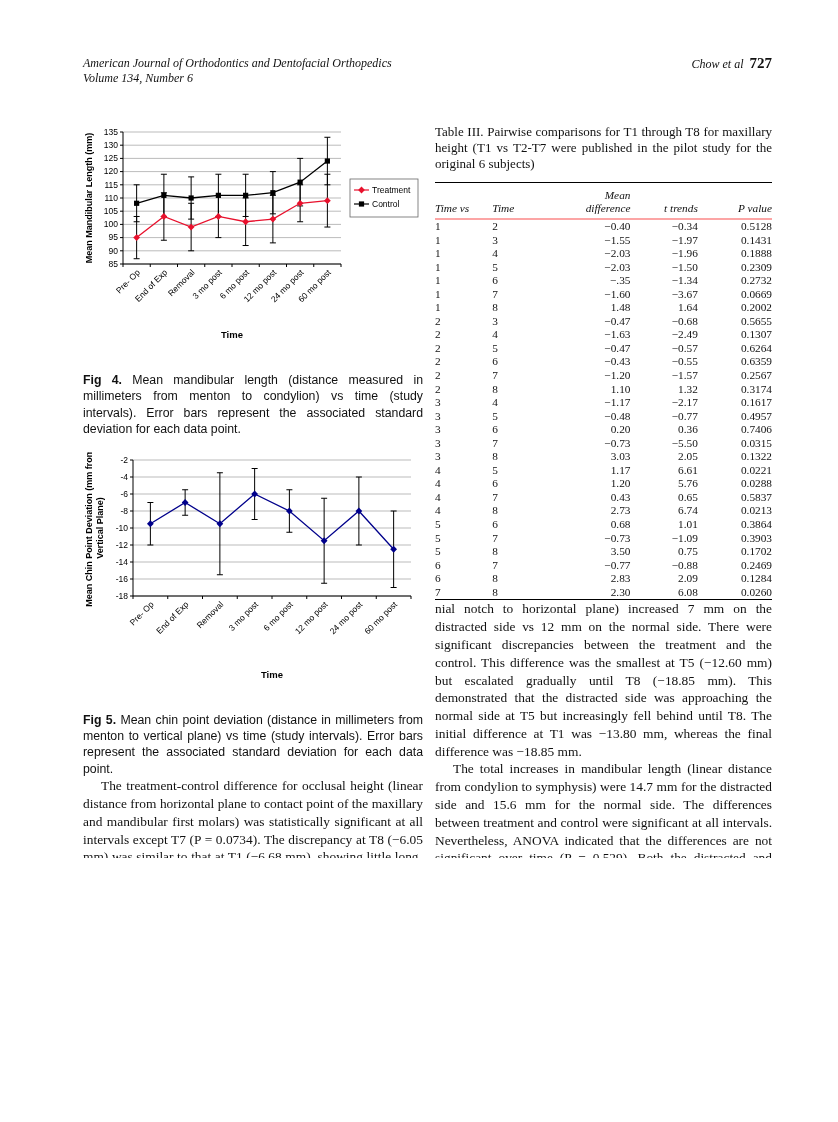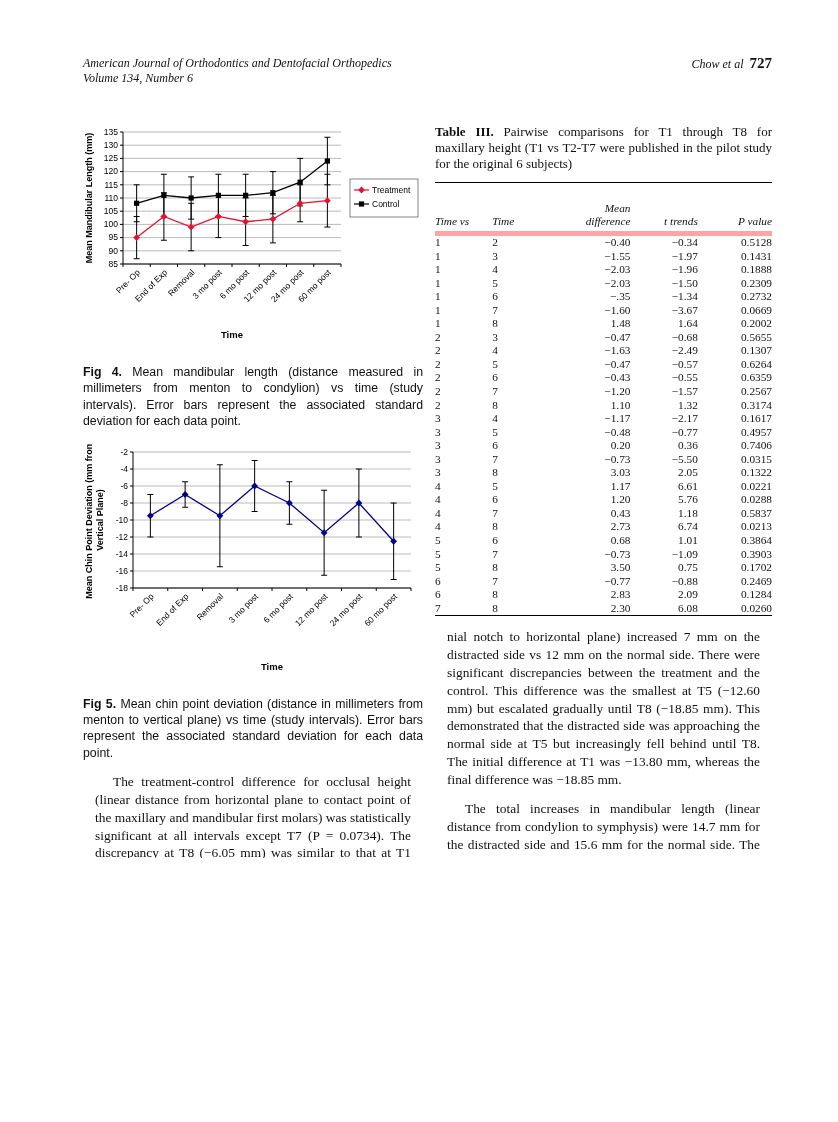--- a/index.html
+++ b/index.html
@@ -11,34 +11,34 @@
                 font-size:12px;font-style:italic;line-height:14.6px;}
   .rh-left div{white-space:nowrap;}
   .rh-right{white-space:nowrap;}
   .rh-page{font-style:normal;font-weight:bold;font-size:15px;margin-left:6px;}
   
   .col-left{position:absolute;left:83px;top:122px;width:340px;}
   .col-right{position:absolute;left:435px;top:124px;width:337px;}
   figure{margin:0;padding:0;}
   .chartbox{width:340px;}
   .figcap{font-family:"Liberation Sans",sans-serif;font-size:12.3px;line-height:16.4px;
-          text-align:justify;margin:16px 0 0 0;}
+          text-align:justify;margin:24px 0 0 0;}
   .fig5-figure{margin-top:14px;}
   .figcap .cap-label{font-weight:bold;}
-  p.body{margin:12px;font-size:13.4px;line-height:17.8px;text-align:justify;}
+  p.body{margin:0;font-size:13.4px;line-height:17.8px;text-align:justify;}
   p.body.indent{text-indent:18px;}
   .para-first{margin-top:14px;}
   
   .table-caption{margin:0;font-size:13px;line-height:16px;text-align:justify;}
-  .table-caption .cap-label{font-weight:bold;}
+  .table-caption .cap-label{font-weight:normal;}
   table.t3{width:100%;border-collapse:collapse;margin-top:10px;
            border-top:1px solid #000;border-bottom:1px solid #000;
            font-size:11.3px;}
   table.t3 th{font-style:italic;font-weight:normal;text-align:left;vertical-align:bottom;
-              border-bottom:5px solid #fca5a5;padding:19px 0 3px 0;white-space:pre-line;line-height:13px;}
+              border-bottom:2px solid #fca5a5;padding:6px 0 3px 0;white-space:pre-line;line-height:13px;}
   table.t3 td{padding:0;line-height:13.55px;}
   table.t3 th:nth-child(n+3), table.t3 td:nth-child(n+3){text-align:right;}
   .c1{width:17%;} .c2{width:14%;} .c3{width:27%;} .c4{width:20%;} .c5{width:22%;}
   .after-table{margin-top:64px;}
 </style>
 </head>
 <body>
 
 <div class="page">
 
@@ -446,21 +446,21 @@
               <td>4</td>
               <td>6</td>
               <td>1.20</td>
               <td>5.76</td>
               <td>0.0288</td>
             </tr>
             <tr>
               <td>4</td>
               <td>7</td>
               <td>0.43</td>
-              <td>1.18</td>
+              <td>0.65</td>
               <td>0.5837</td>
             </tr>
             <tr>
               <td>4</td>
               <td>8</td>
               <td>2.73</td>
               <td>6.74</td>
               <td>0.0213</td>
             </tr>
             <tr>

